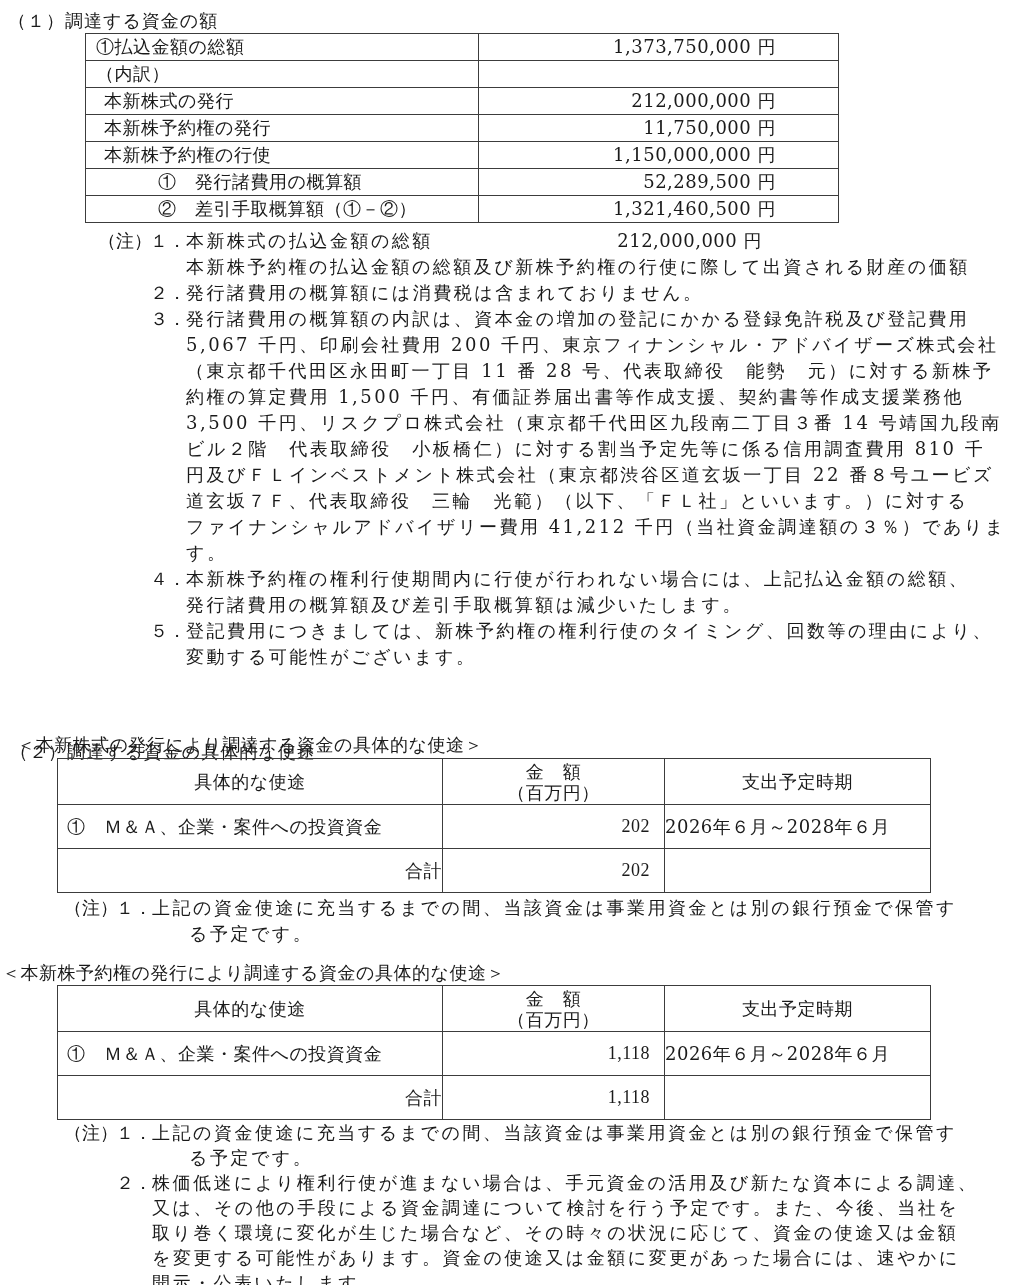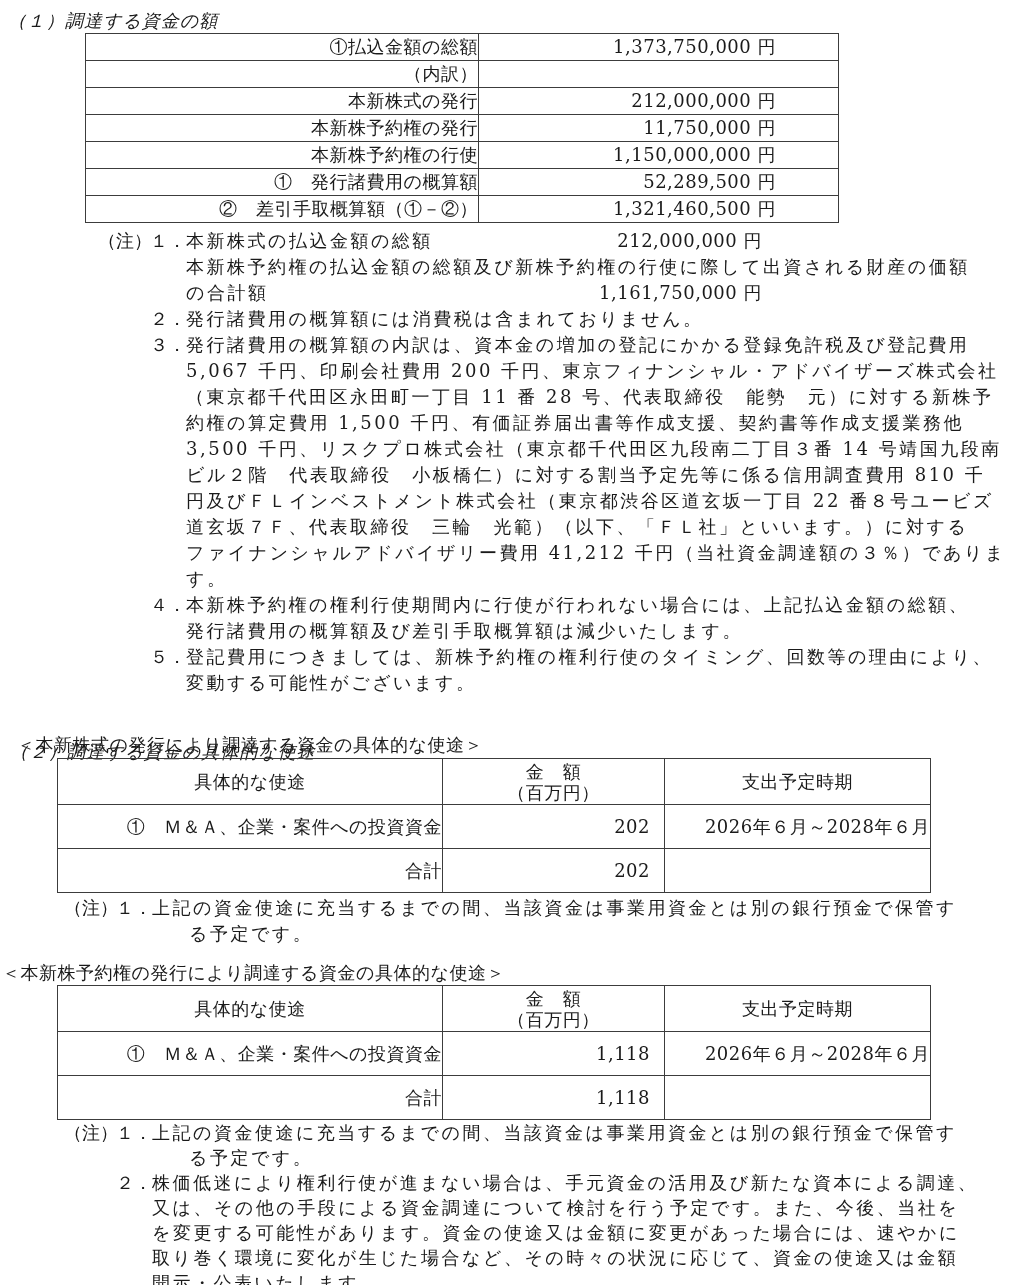--- a/index.html
+++ b/index.html
@@ -6,40 +6,40 @@
   .page{
     position:relative;
     width:1025px;height:1285px;
     background:#ffffff;
     font-family:"DejaVu Serif","Liberation Serif",serif;
     color:#1a1a1a;
     font-size:18px;
     overflow:hidden;
   }
   .abs{position:absolute;}
-  .heading{letter-spacing:1px;white-space:nowrap;font-style:italic;}
+  .heading{letter-spacing:1px;white-space:nowrap;}
   .subtitle{letter-spacing:0.5px;white-space:nowrap;}
 
   
   table{border-collapse:collapse;table-layout:fixed;}
-  td{border:1px solid #3c3c3c;vertical-align:middle;padding:0;letter-spacing:0.5px;box-sizing:border-box;overflow:hidden;text-align:right;}
+  td{border:1px solid #3c3c3c;vertical-align:middle;padding:0;letter-spacing:0.5px;box-sizing:border-box;overflow:hidden;}
 
   
   .t1 td{height:27px;}
   .ind-a{padding-left:10px;}
   .ind-b{padding-left:18px;}
   .ind-c{padding-left:72px;}
   .t1 .val{text-align:right;padding-right:62px;letter-spacing:0.5px;}
 
   
   .t2 .hrow td{height:46px;text-align:center;line-height:21px;}
   .t2 .drow td{height:44px;}
   .t2 .use{padding-left:9px;}
   .t2 .use-center{text-align:right;}
-  .t2 .amt-cell{text-align:right;padding-right:14px;}
+  .t2 .amt-cell{text-align:right;padding-right:14px;font-family:Liberation Serif, serif;}
   .t2 .period{padding-left:0;}
 
   
   .note{display:flex;align-items:flex-start;}
   .nlab{width:52px;flex:none;white-space:nowrap;}
   .nnum{width:36px;flex:none;white-space:nowrap;}
   .nbody{flex:1;position:relative;letter-spacing:2.5px;}
   .nline{height:26px;line-height:26px;white-space:nowrap;}
   .lh25 .nline{height:25px;line-height:25px;}
   .nlab,.nnum{height:26px;line-height:26px;}
@@ -94,24 +94,20 @@
 
     <div class="note">
       <div class="nlab">（注）</div>
       <div class="nnum">１．</div>
       <div class="nbody">
         <div class="nline">
           <span>本新株式の払込金額の総額</span>
           <span class="amt">212,000,000 円</span>
         </div>
         <div class="nline">本新株予約権の払込金額の総額及び新株予約権の行使に際して出資される財産の価額</div>
-        <div class="nline">
-          <span>の合計額</span>
-          <span class="amt">1,161,750,000 円</span>
-        </div>
       </div>
     </div>
 
     <div class="note">
       <div class="nlab"></div>
       <div class="nnum">２．</div>
       <div class="nbody">
         <div class="nline">発行諸費用の概算額には消費税は含まれておりません。</div>
       </div>
     </div>
@@ -234,20 +230,20 @@
         <div class="nline">上記の資金使途に充当するまでの間、当該資金は事業用資金とは別の銀行預金で保管す</div>
         <div class="nline cont">る予定です。</div>
       </div>
     </div>
     <div class="note">
       <div class="nlab"></div>
       <div class="nnum">２．</div>
       <div class="nbody">
         <div class="nline">株価低迷により権利行使が進まない場合は、手元資金の活用及び新たな資本による調達、</div>
         <div class="nline">又は、その他の手段による資金調達について検討を行う予定です。また、今後、当社を</div>
+        <div class="nline">取り巻く環境に変化が生じた場合など、その時々の状況に応じて、資金の使途又は金額</div>
         <div class="nline">を変更する可能性があります。資金の使途又は金額に変更があった場合には、速やかに</div>
-        <div class="nline">取り巻く環境に変化が生じた場合など、その時々の状況に応じて、資金の使途又は金額</div>
         <div class="nline">開示・公表いたします。</div>
       </div>
     </div>
   </div>
 
 </div>
 
 </body></html>

